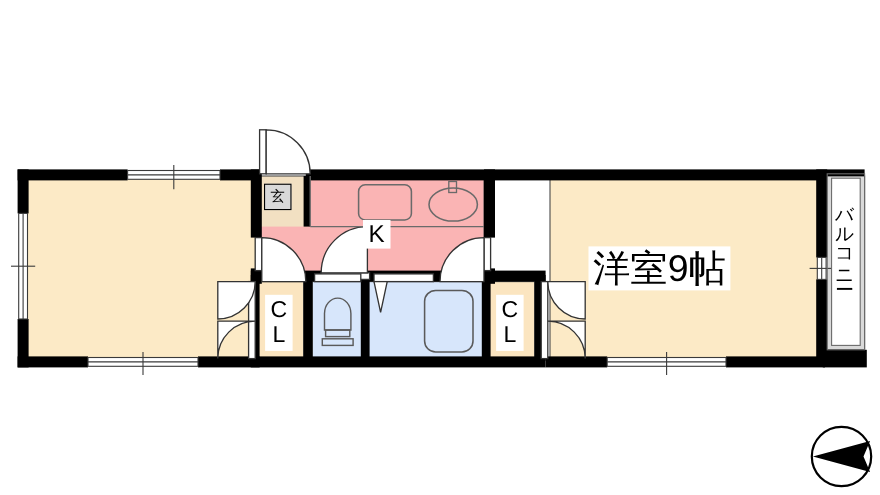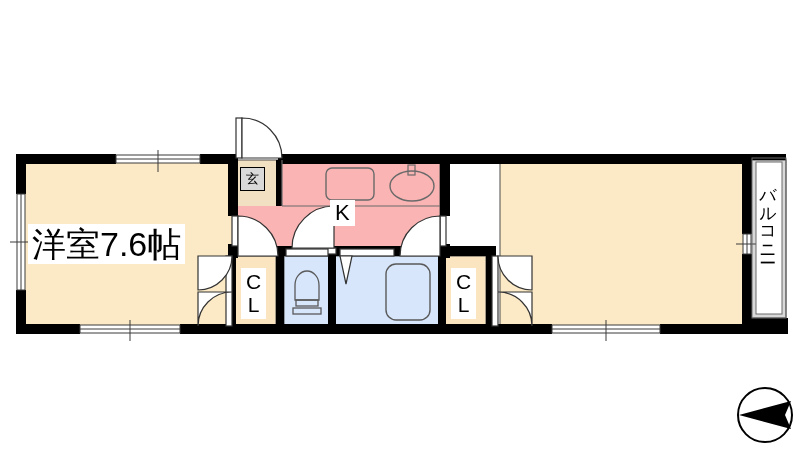--- a/index.html
+++ b/index.html
@@ -233,22 +233,22 @@
         <path d="M 295 300 L 295 285 A 12 14 0 0 1 319 285 L 319 300 Z"></path>
         <rect x="296" y="300" width="22" height="6"></rect>
         <rect x="293" y="308" width="28" height="6"></rect>
       </g>
 
       <rect x="386" y="264" width="44" height="56" rx="10" ry="10" fill="none" stroke="#5a5a5a" stroke-width="1.4"></rect>
     </g>
 
   </svg>
 
-  <div class="room-label label-room-main" style="left:28px; top:224px;">洋室7.6帖</div>
-
+
+  <div class="room-label label-room-main" style="left:535px; top:224px;">洋室9帖</div>
 
   <div class="room-label label-k" style="left:330px; top:200px;">K</div>
 
   <div class="label-genkan" style="position:absolute; left:240px; top:167px;">玄</div>
 
   <div class="room-label label-cl" style="left:241px; top:268px;">C<br>L</div>
 
   <div class="room-label label-cl" style="left:451px; top:268px;">C<br>L</div>
 
   <div class="room-label label-balcony" style="left:757px; top:172px;">バルコニー</div>

